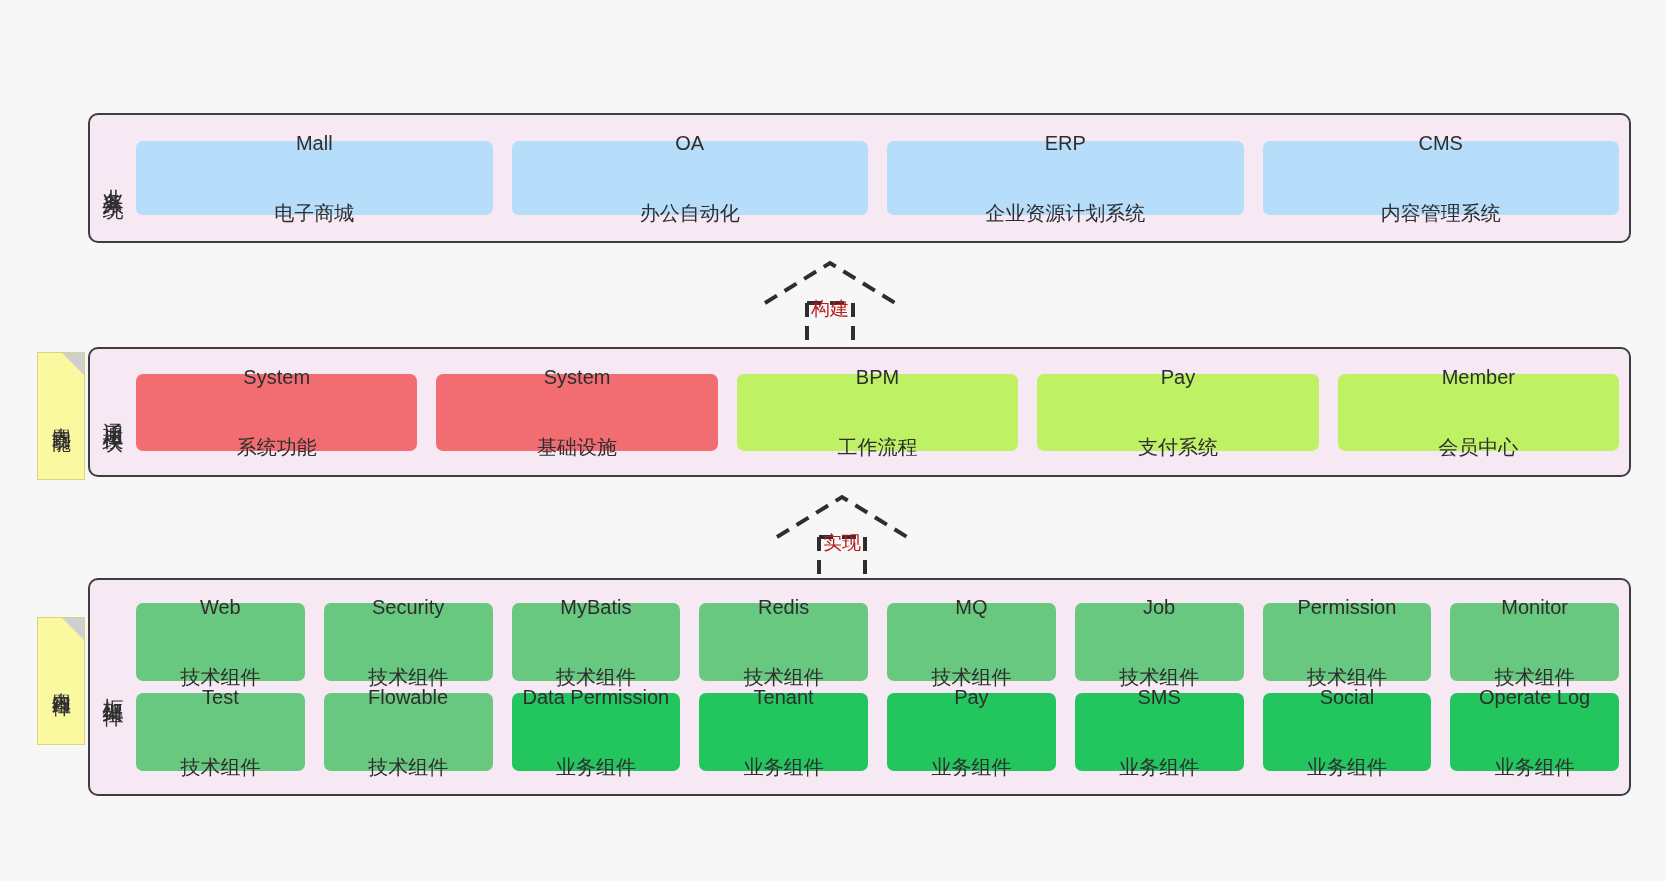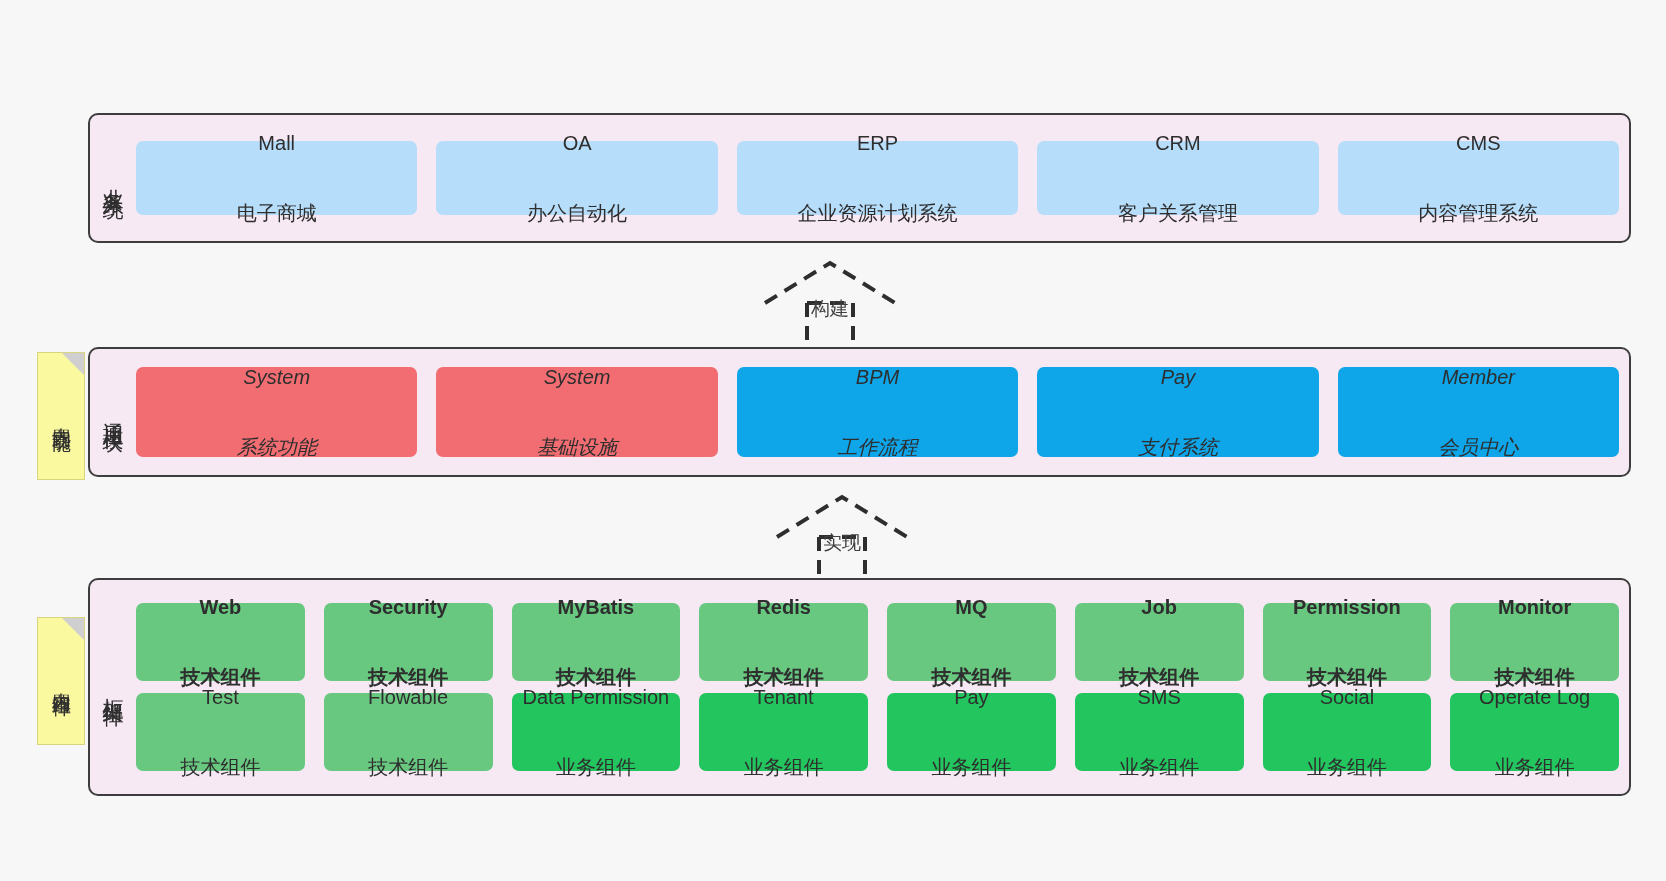--- a/index.html
+++ b/index.html
@@ -75,21 +75,21 @@
     padding: 4px 6px;
     min-width: 0;
     gap: 44px;
   }
   .box .l1 { white-space: nowrap; }
   .box .l2 { white-space: nowrap; }
   .box.wrap .l1 { white-space: normal; }
 
   .c-blue      { background: #b6ddfa; }
   .c-red       { background: #f26d72; }
-  .c-pink      { background: #0ea5e9; }
+  .c-pink      { background: #bef264; }
   .c-green     { background: #68c880; }
   .c-lightgreen{ background: #22c55e; }
 
   
   .note {
     position: absolute;
     background: #fbf9a0;
     border: 1px solid #d8d480;
     display: flex;
     align-items: center;
@@ -113,21 +113,21 @@
   
   .arrow {
     position: absolute;
   }
   .arrow svg { display: block; }
   .arrow-label {
     position: absolute;
     left: 50%;
     transform: translateX(-50%);
     font-size: 19px;
-    color: #404040;
+    color: #b91c1c;
     background: transparent;
     white-space: nowrap;
     user-select: none;
   }
 </style>
 </head>
 <body>
 
 <div id="canvas">
 
@@ -144,24 +144,20 @@
         <div class="box c-blue">
           <span class="l1">OA</span>
           <span class="l2">办公自动化</span>
         </div>
 
         <div class="box c-blue">
           <span class="l1">ERP</span>
           <span class="l2">企业资源计划系统</span>
         </div>
 
-        <div class="box c-blue">
-          <span class="l1">CRM</span>
-          <span class="l2">客户关系管理</span>
-        </div>
 
         <div class="box c-blue">
           <span class="l1">CMS</span>
           <span class="l2">内容管理系统</span>
         </div>
 
 
       </div>
     </div>
   </div>
@@ -176,21 +172,21 @@
   </div>
 
   <div class="note" id="note-builtin-function" style="left:37px; top:352px; width:48px; height:128px;">
     <span class="fold"></span>
     <span>内置功能</span>
   </div>
 
   <div class="layer" id="layer-common" style="left:88px; top:347px; width:1543px; height:130px;">
     <div class="layer-label">通用模块</div>
     <div class="layer-body">
-      <div class="row" style="height:90px;font-style:italic;">
+      <div class="row" style="height:77px;">
 
         <div class="box c-red">
           <span class="l1">System</span>
           <span class="l2">系统功能</span>
         </div>
 
         <div class="box c-red">
           <span class="l1">System</span>
           <span class="l2">基础设施</span>
         </div>
@@ -225,21 +221,21 @@
 
   <div class="note" id="note-builtin-component" style="left:37px; top:617px; width:48px; height:128px;">
     <span class="fold"></span>
     <span>内置组件</span>
   </div>
 
   <div class="layer" id="layer-framework" style="left:88px; top:578px; width:1543px; height:218px;">
     <div class="layer-label">框架组件</div>
     <div class="layer-body">
 
-      <div class="row" style="height:78px;font-weight:bold;">
+      <div class="row" style="height:78px;">
 
         <div class="box c-green">
           <span class="l1">Web</span>
           <span class="l2">技术组件</span>
         </div>
 
         <div class="box c-green">
           <span class="l1">Security</span>
           <span class="l2">技术组件</span>
         </div>

